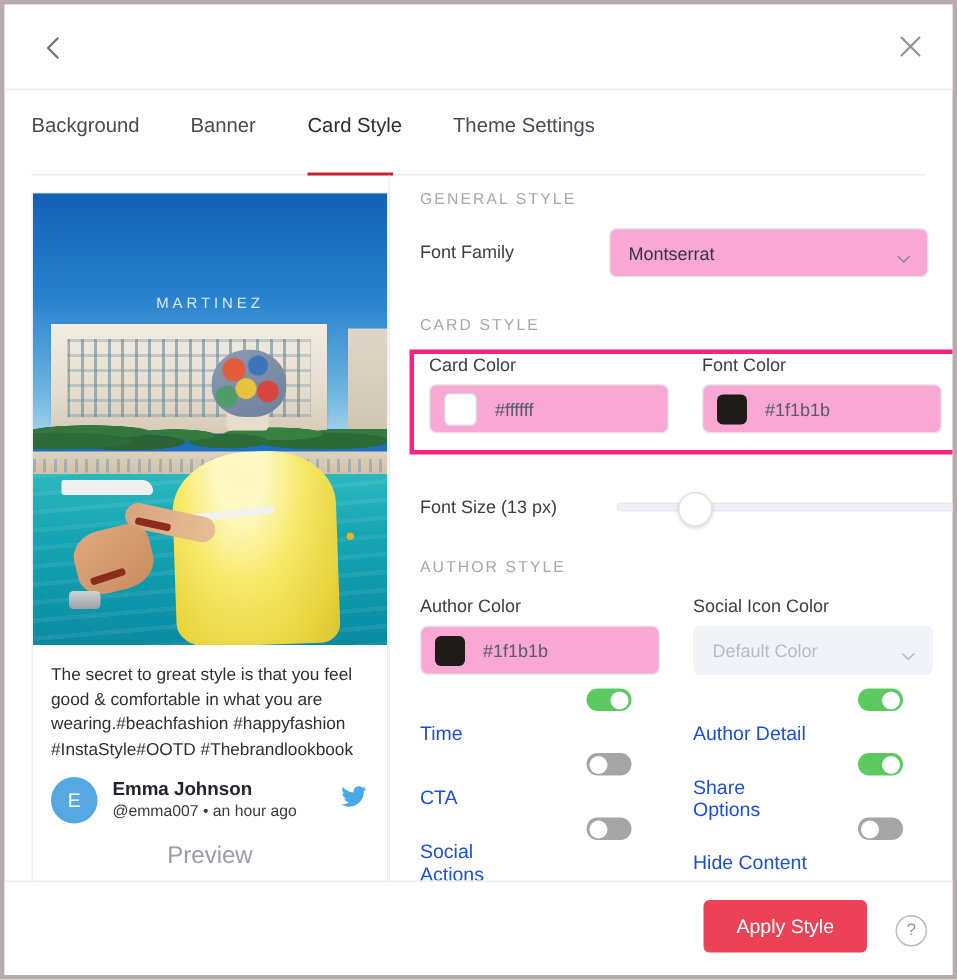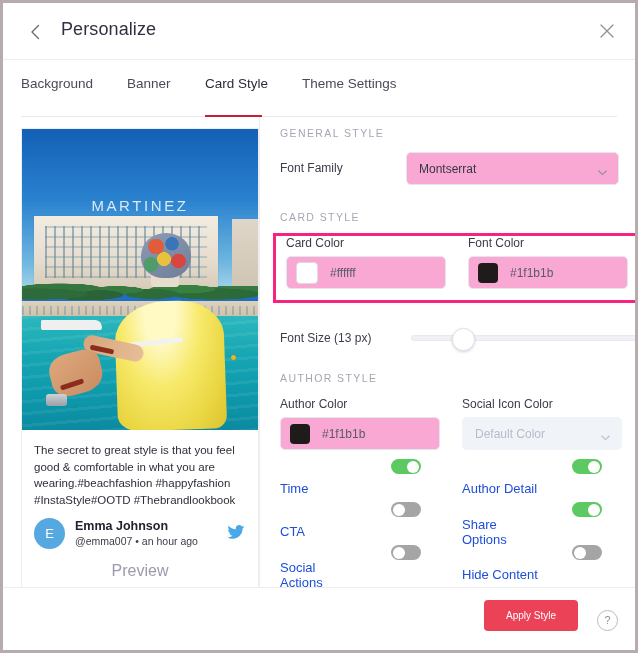--- a/index.html
+++ b/index.html
@@ -135,21 +135,21 @@
   .hotel-right {
     position:absolute; right:0; top:30%;
     width:11%; height:24%;
     background: linear-gradient(180deg,#ded6c8,#cfc4b2);
   }
   .martinez {
     position: absolute;
     left: 0; right: 0;
     top: 22.5%;
     text-align: center;
-    font-size: 15px;
+    font-size: 10px;
     letter-spacing: 2.6px;
     color: rgba(255,255,255,.82);
     font-family: "Liberation Sans", sans-serif;
   }
   .treeline {
     position:absolute; left:0; right:0; top:47%;
     height: 13%;
     background:
       radial-gradient(ellipse at 6% 60%, #2e6b3a 0 16%, transparent 17%),
       radial-gradient(ellipse at 16% 45%, #35763f 0 14%, transparent 15%),
@@ -397,21 +397,21 @@
     left: 0; right: 0; bottom: 0;
     height: 62px;
     border-top: 1px solid #ededf0;
     background: #fff;
   }
   .apply-btn {
     position: absolute;
     right: 57px; top: 12px;
     background: #eb4258;
     color: #fff;
-    font-size: 10px;
+    font-size: 13px;
     border: none;
     border-radius: 4px;
     padding: 10px 22px;
     cursor: pointer;
     font-family: "Liberation Sans", sans-serif;
   }
   .help-icon {
     position: absolute;
     right: 17px; top: 22px;
     width: 19px; height: 19px;
@@ -428,21 +428,20 @@
 <body>
 
 <div class="window">
 
   <div class="titlebar">
     <span class="back-icon">
       <svg width="22" height="22" viewBox="0 0 22 22">
         <path d="M13.5 4.5 L7 11 L13.5 17.5" fill="none" stroke="#6b6b7a" stroke-width="1.4" stroke-linecap="round" stroke-linejoin="round"></path>
       </svg>
     </span>
-    <div class="title">Personalize</div>
     <span class="close-icon">
       <svg width="20" height="20" viewBox="0 0 20 20">
         <path d="M4 4 L16 16 M16 4 L4 16" fill="none" stroke="#8e8e9e" stroke-width="1.3" stroke-linecap="round"></path>
       </svg>
     </span>
   </div>
 
   <div class="tabs">
     <div class="tabs-underline"></div>
     <div class="tab" style="left:18px">Background</div>

